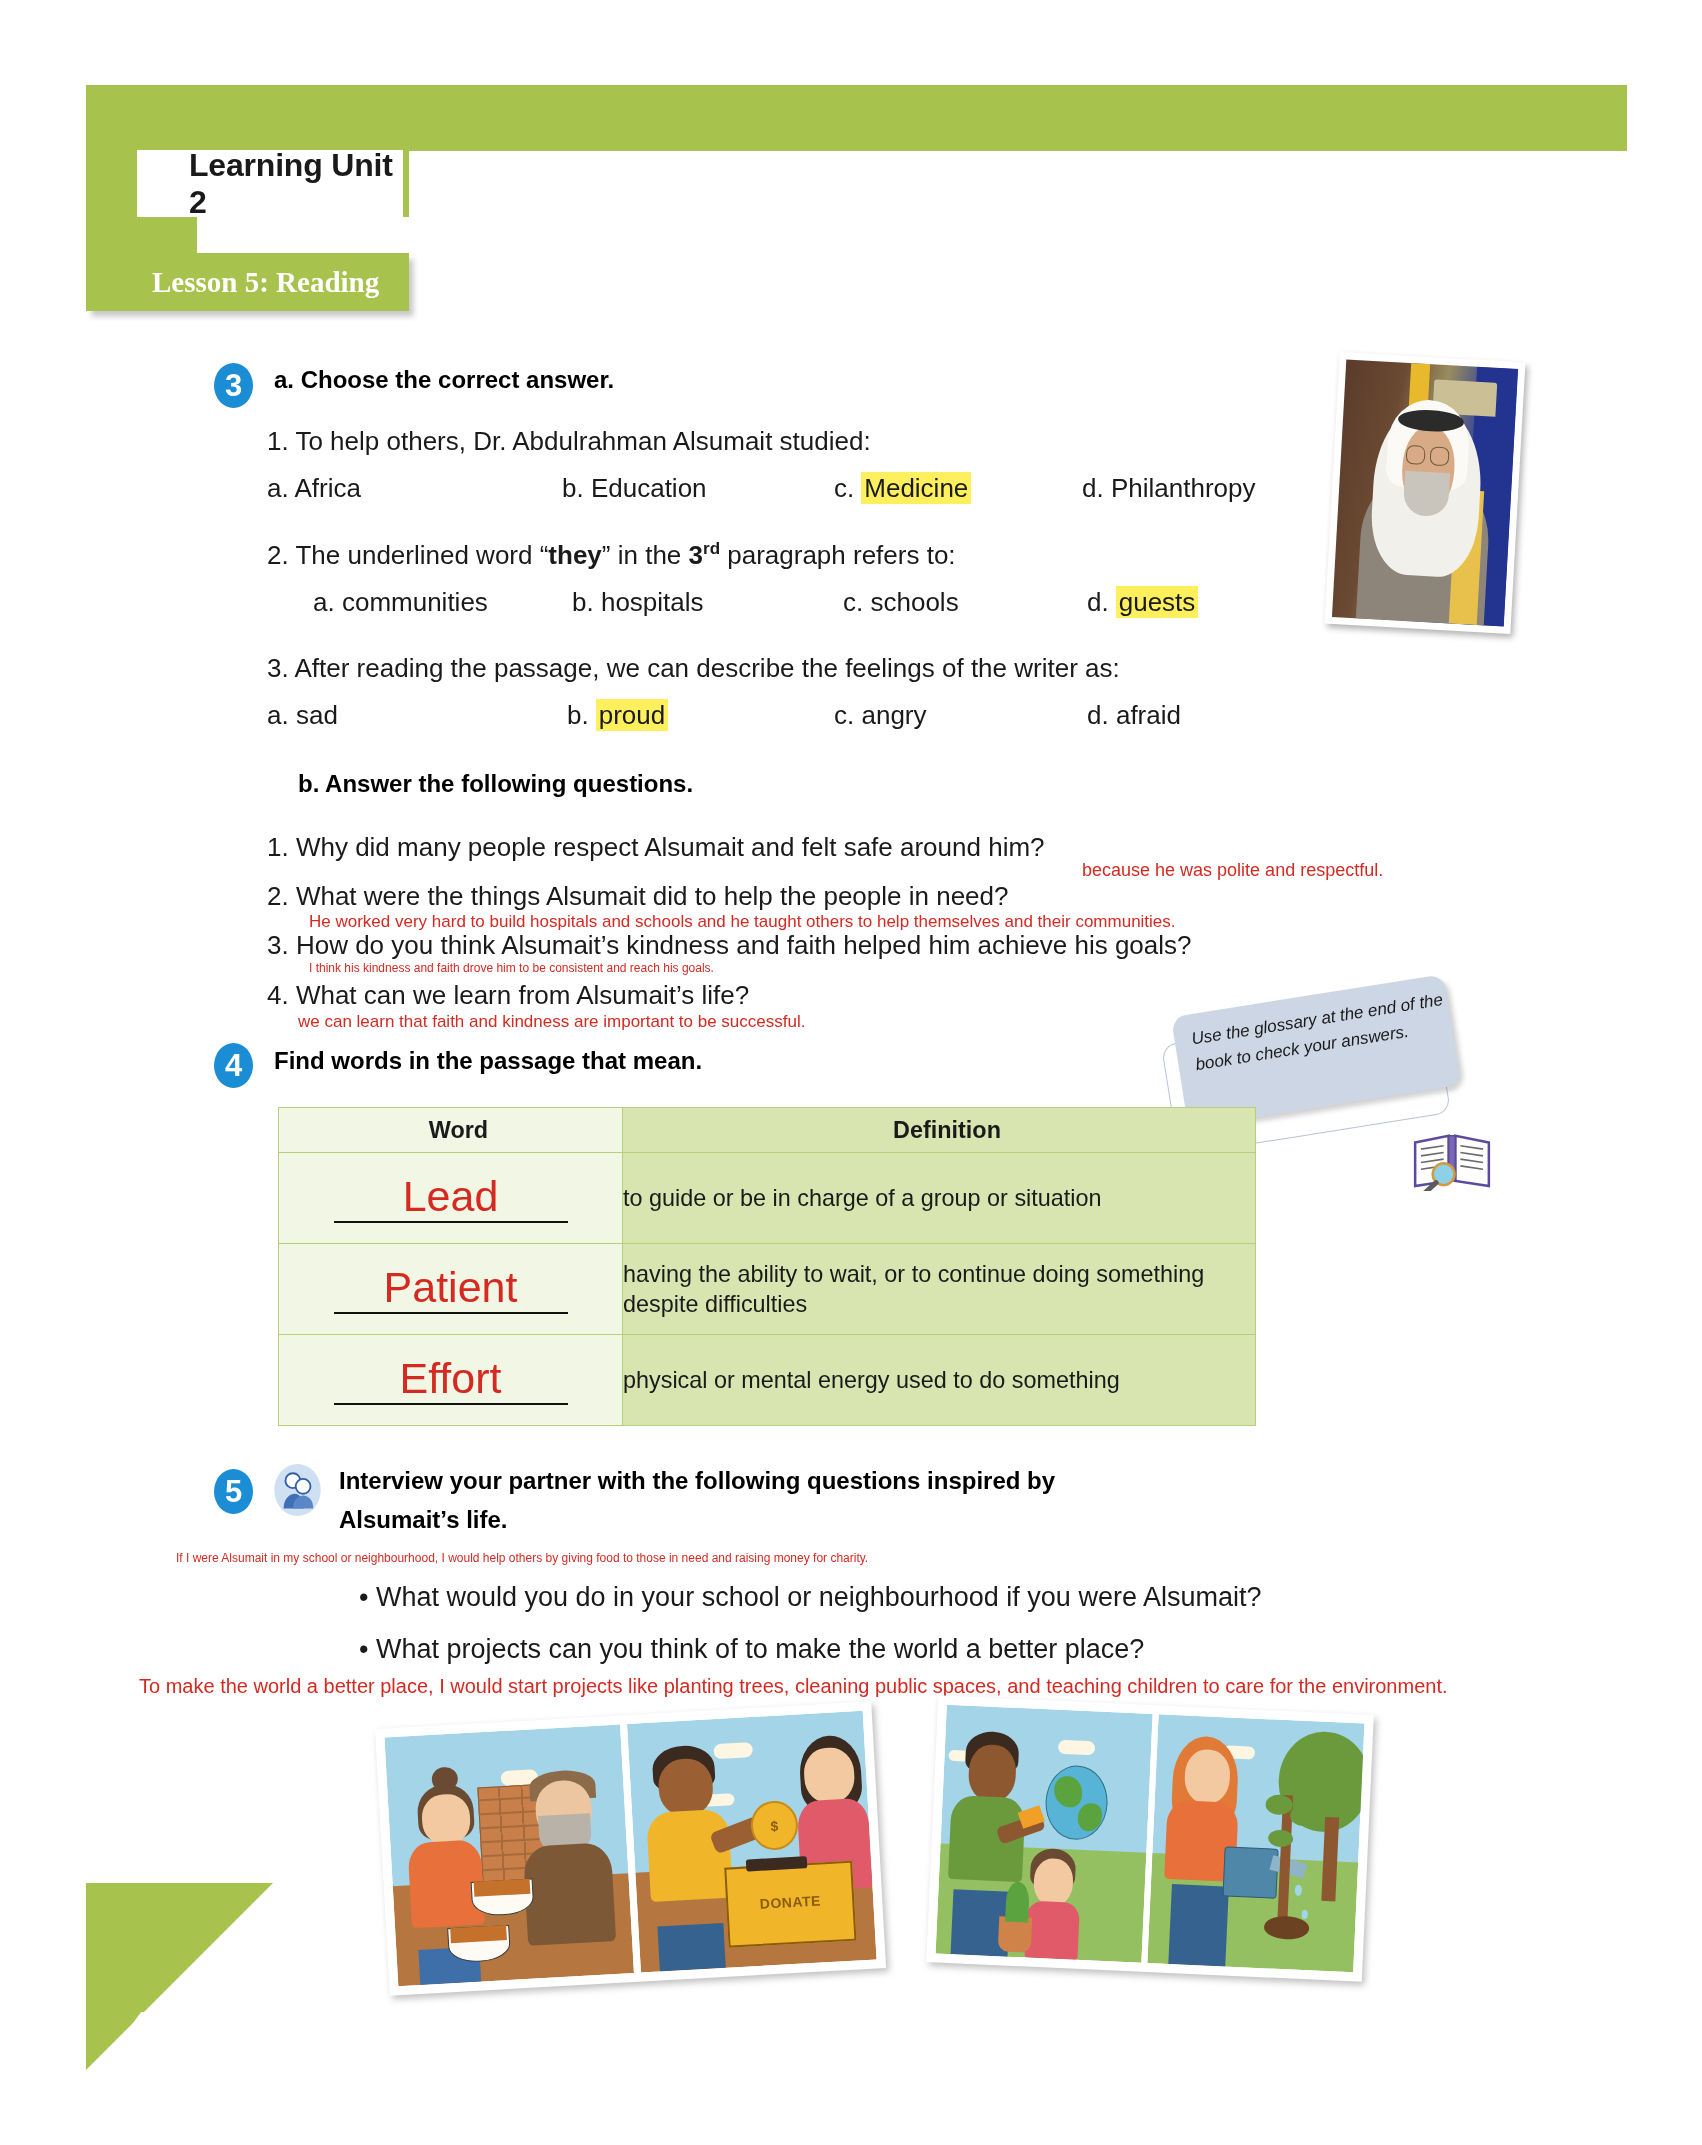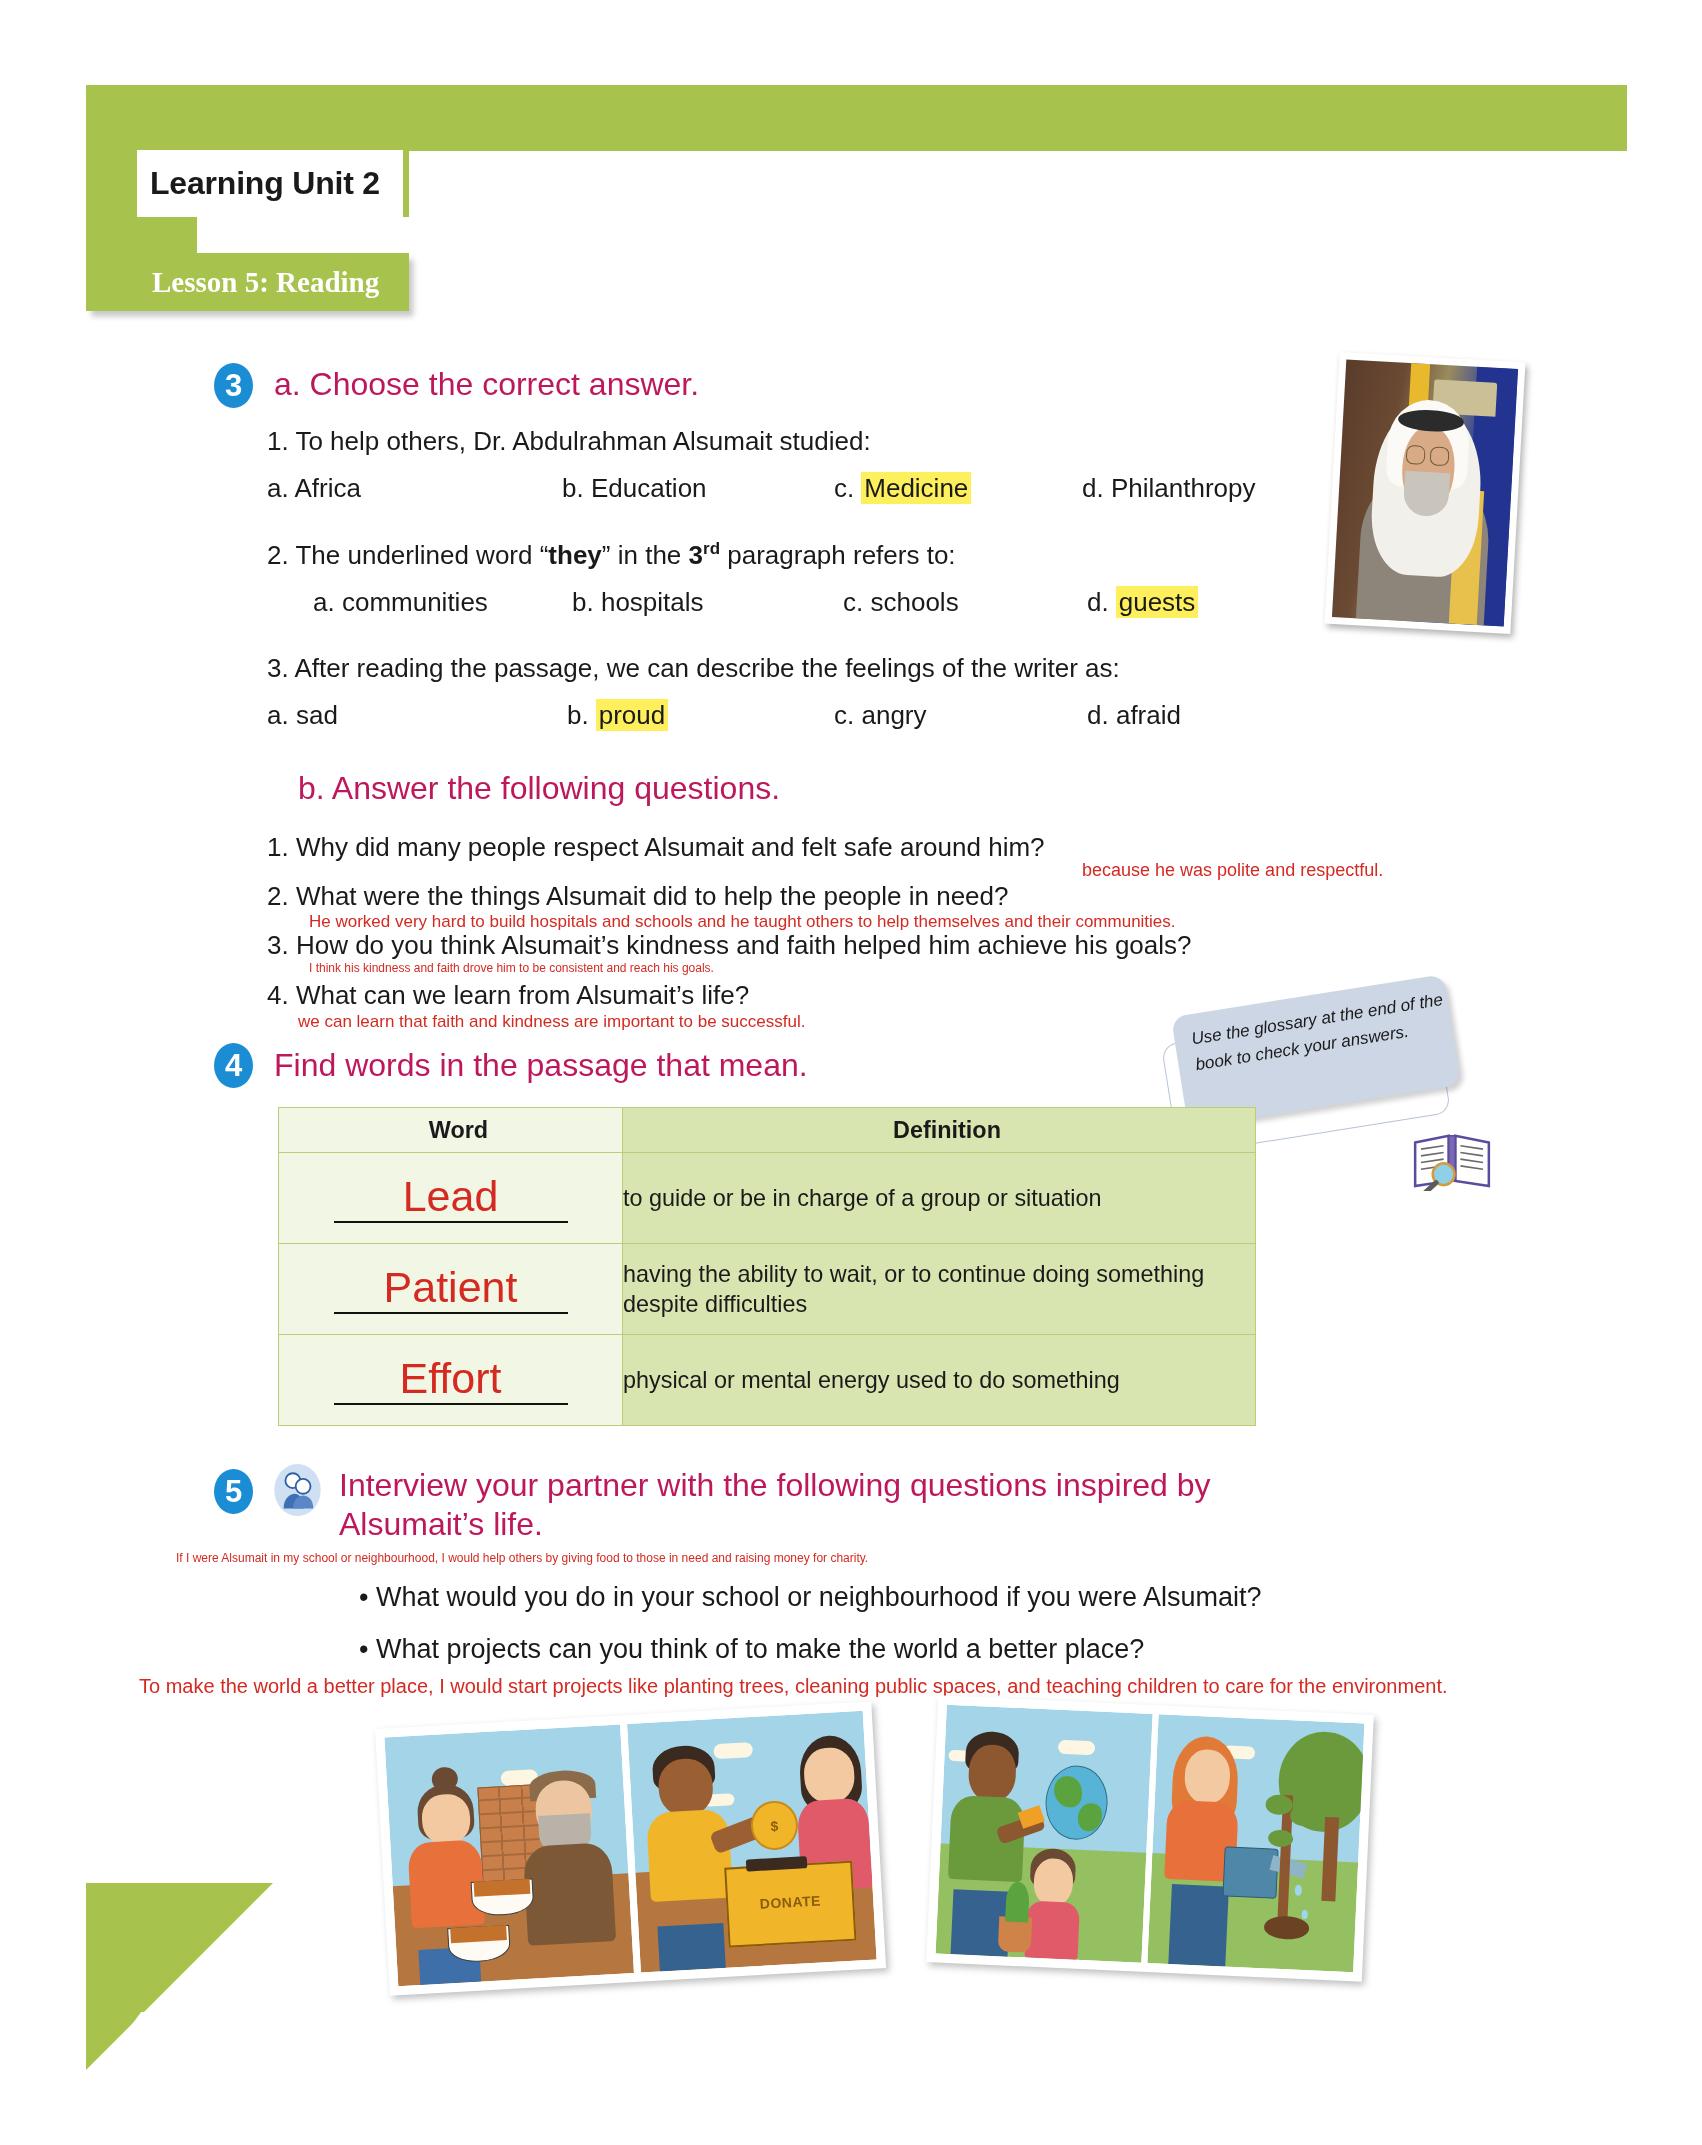--- a/index.html
+++ b/index.html
@@ -31,21 +31,21 @@
     left: 86px; top: 85px;
     width: 111px; height: 176px;
     background: #a8c24e;
   }
   .unit-box {
     position: absolute;
     left: 137px; top: 150px;
     width: 272px; height: 67px;
     background: #ffffff;
     border-right: 6.6px solid #a8c24e;
-    display: flex; align-items: center;
+    display: flex; align-items: center; padding-left: 39px;
   }
   .unit-box .txt {
     font-size: 32px;
     font-weight: bold;
     color: #1a1a1a;
     padding-left: 13px;
     letter-spacing: -0.2px;
   }
   .lesson-box {
     position: absolute;
@@ -70,23 +70,23 @@
     border-radius: 50%;
     background: #1b8dd4;
     color: #fff;
     font-size: 31px;
     font-weight: bold;
     display: flex; align-items: center; justify-content: center;
     font-family: "Liberation Sans", sans-serif;
   }
   .blue-head {
     position: absolute;
-    color: #be185d;
-    font-size: 32px;
-    font-weight: normal;
+    color: #000000;
+    font-size: 24px;
+    font-weight: bold;
     white-space: nowrap;
   }
   .q {
     position: absolute;
     font-size: 26px;
     color: #1a1a1a;
     white-space: nowrap;
   }
   .opt {
     position: absolute;

